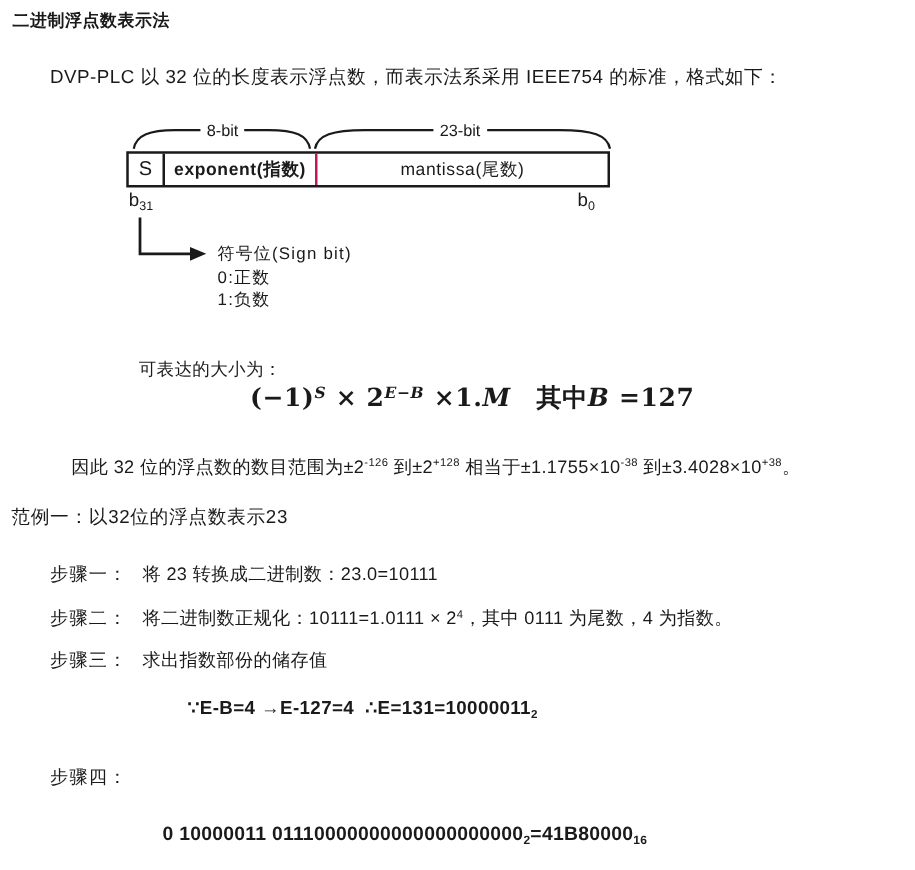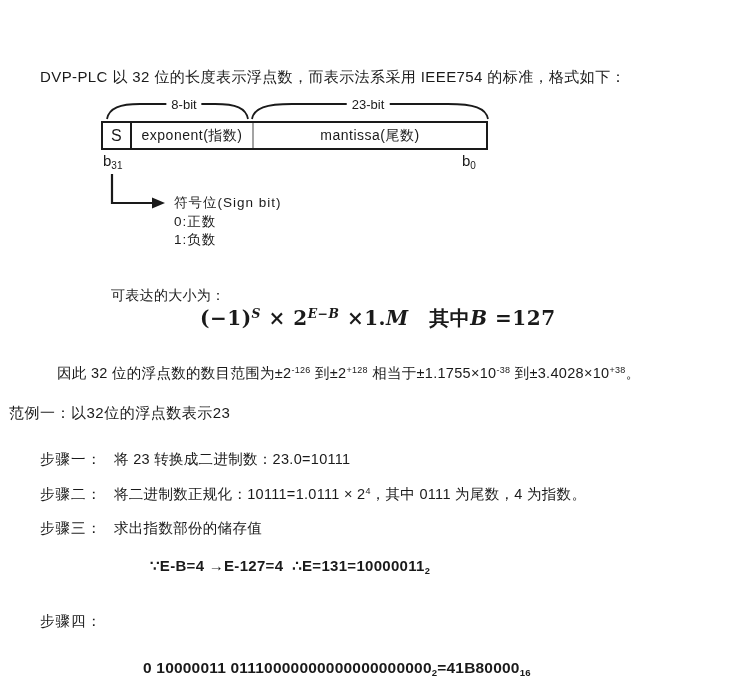--- a/index.html
+++ b/index.html
@@ -23,49 +23,50 @@
     font-size:13px; background:#ffffff; padding:0 5px;
     transform:translateX(-50%); z-index:3;
   }
   .bitbox{
     left:101px; top:121px; width:387px; height:29px;
     border:2px solid #1a1a1a; display:flex; box-sizing:border-box; background:#fff;
     z-index:2;
   }
   .cell{display:flex; align-items:center; justify-content:center; font-size:14px; letter-spacing:0.5px;}
   .cell-s{width:27px; border-right:2px solid #1a1a1a; font-size:16px;}
-  .cell-exp{width:120px; border-right:2px solid #a3a3a3;}
+  .cell-exp{width:120px; border-right:2px solid #be185d;font-weight:bold;}
   .cell-man{flex:1;}
   .bitlabel{font-size:15px;}
   .bitlabel .sub{font-size:10px; top:0.25em;}
   .signnote{font-size:13.5px; letter-spacing:1px;}
   .formula{
     font-family:"DejaVu Serif", serif; font-size:20px; font-weight:600; letter-spacing:0.5px;
   }
   .mono-line{font-size:15px; font-weight:600; letter-spacing:0.3px;}
   .result-line{font-size:15.5px; font-weight:600; letter-spacing:0.2px;}
   .step-label{font-size:14.5px; letter-spacing:1px;}
   .example-title{font-size:15px; letter-spacing:0.5px;}
 </style>
 </head>
 <body>
 
 <div class="page">
 
+  <div class="abs title" style="left:10px; top:8px;">二进制浮点数表示法</div>
 
-  <div class="abs intro" style="left:40px; top:52px;margin-top:16px;">DVP-PLC 以 32 位的长度表示浮点数，而表示法系采用 IEEE754 的标准，格式如下：</div>
+  <div class="abs intro" style="left:40px; top:52px;">DVP-PLC 以 32 位的长度表示浮点数，而表示法系采用 IEEE754 的标准，格式如下：</div>
 
   <svg class="layer" width="732" height="696" viewBox="0 0 732 696">
     <path d="M 107,119 C 109,108 120,104 140,104 L 215,104 C 236,104 246,108 248,119" fill="none" stroke="#1a1a1a" stroke-width="1.8"></path>
     <path d="M 252,119 C 254,108 266,104 292,104 L 448,104 C 474,104 486,108 488,119" fill="none" stroke="#1a1a1a" stroke-width="1.8"></path>
     <path d="M 112,174 L 112,203 L 152,203" fill="none" stroke="#1a1a1a" stroke-width="2.2"></path>
     <polygon points="152,197.5 165,203 152,208.5" fill="#1a1a1a"></polygon>
   </svg>
 
-  <div class="abs brace-label" style="left:178px; top:97px;margin-left:6px;">8-bit</div>
+  <div class="abs brace-label" style="left:178px; top:97px;">8-bit</div>
   <div class="abs brace-label" style="left:368px; top:97px;">23-bit</div>
 
   <div class="abs bitbox">
     <div class="cell cell-s">S</div>
     <div class="cell cell-exp">exponent(指数)</div>
     <div class="cell cell-man">mantissa(尾数)</div>
   </div>
 
   <div class="abs bitlabel z2" style="left:103px; top:152px;"><span class=" t">b</span><span class="sub t">31</span></div>
   <div class="abs bitlabel z2" style="left:462px; top:152px;"><span class=" t">b</span><span class="sub t">0</span></div>
@@ -87,15 +88,15 @@
   <div class="abs step-label" style="left:40px; top:485px;">步骤二：</div>
   <div class="abs body-text" style="left:114px; top:485px;"><span class=" t">将二进制数正规化：10111=1.0111 × 2</span><span class="sup t">4</span><span class=" t">，其中 0111 为尾数，4 为指数。</span></div>
 
   <div class="abs step-label" style="left:40px; top:519px;">步骤三：</div>
   <div class="abs body-text" style="left:114px; top:519px;"><span class=" t">求出指数部份的储存值</span></div>
 
   <div class="abs mono-line" style="left:150px; top:557px;"><span class=" t">∵E-B=4 →E-127=4  ∴E=131=10000011</span><span class="sub t">2</span></div>
 
   <div class="abs step-label" style="left:40px; top:612px;">步骤四：</div>
 
-  <div class="abs result-line" style="left:143px; top:659px;text-align:right;"><span class=" t">0 10000011 01110000000000000000000</span><span class="sub t">2</span><span class=" t">=41B80000</span><span class="sub t">16</span></div>
+  <div class="abs result-line" style="left:130px; top:659px;text-align:right;"><span class=" t">0 10000011 01110000000000000000000</span><span class="sub t">2</span><span class=" t">=41B80000</span><span class="sub t">16</span></div>
 
 </div>
 
 </body></html>

